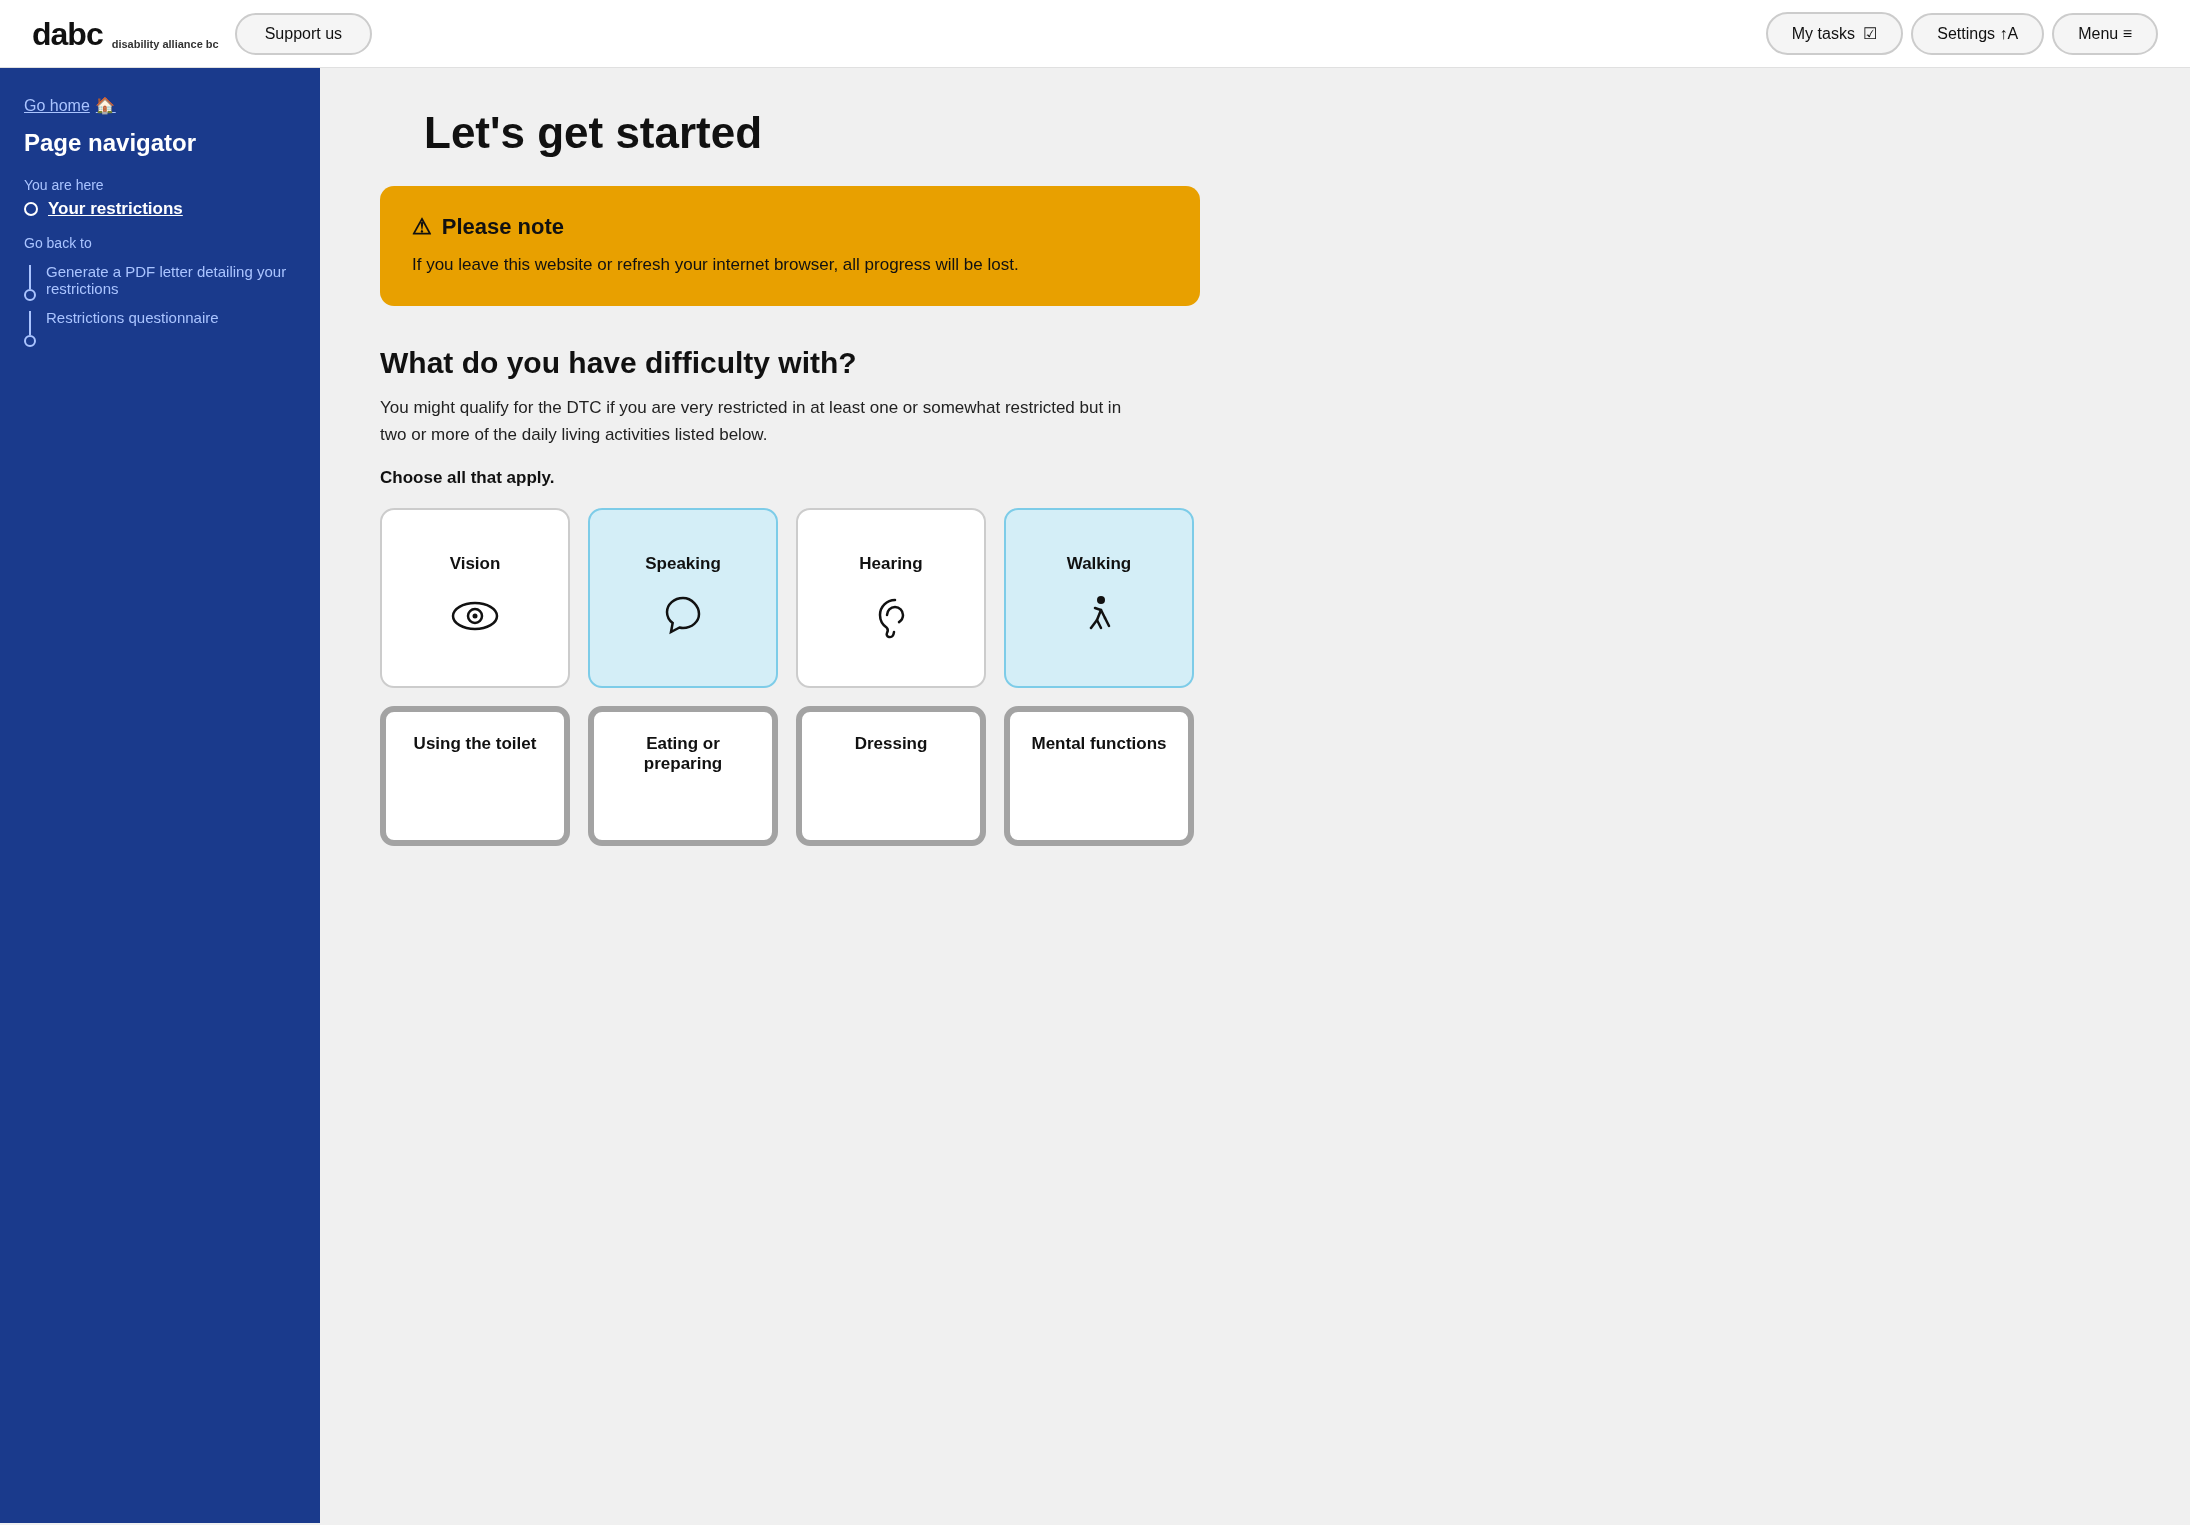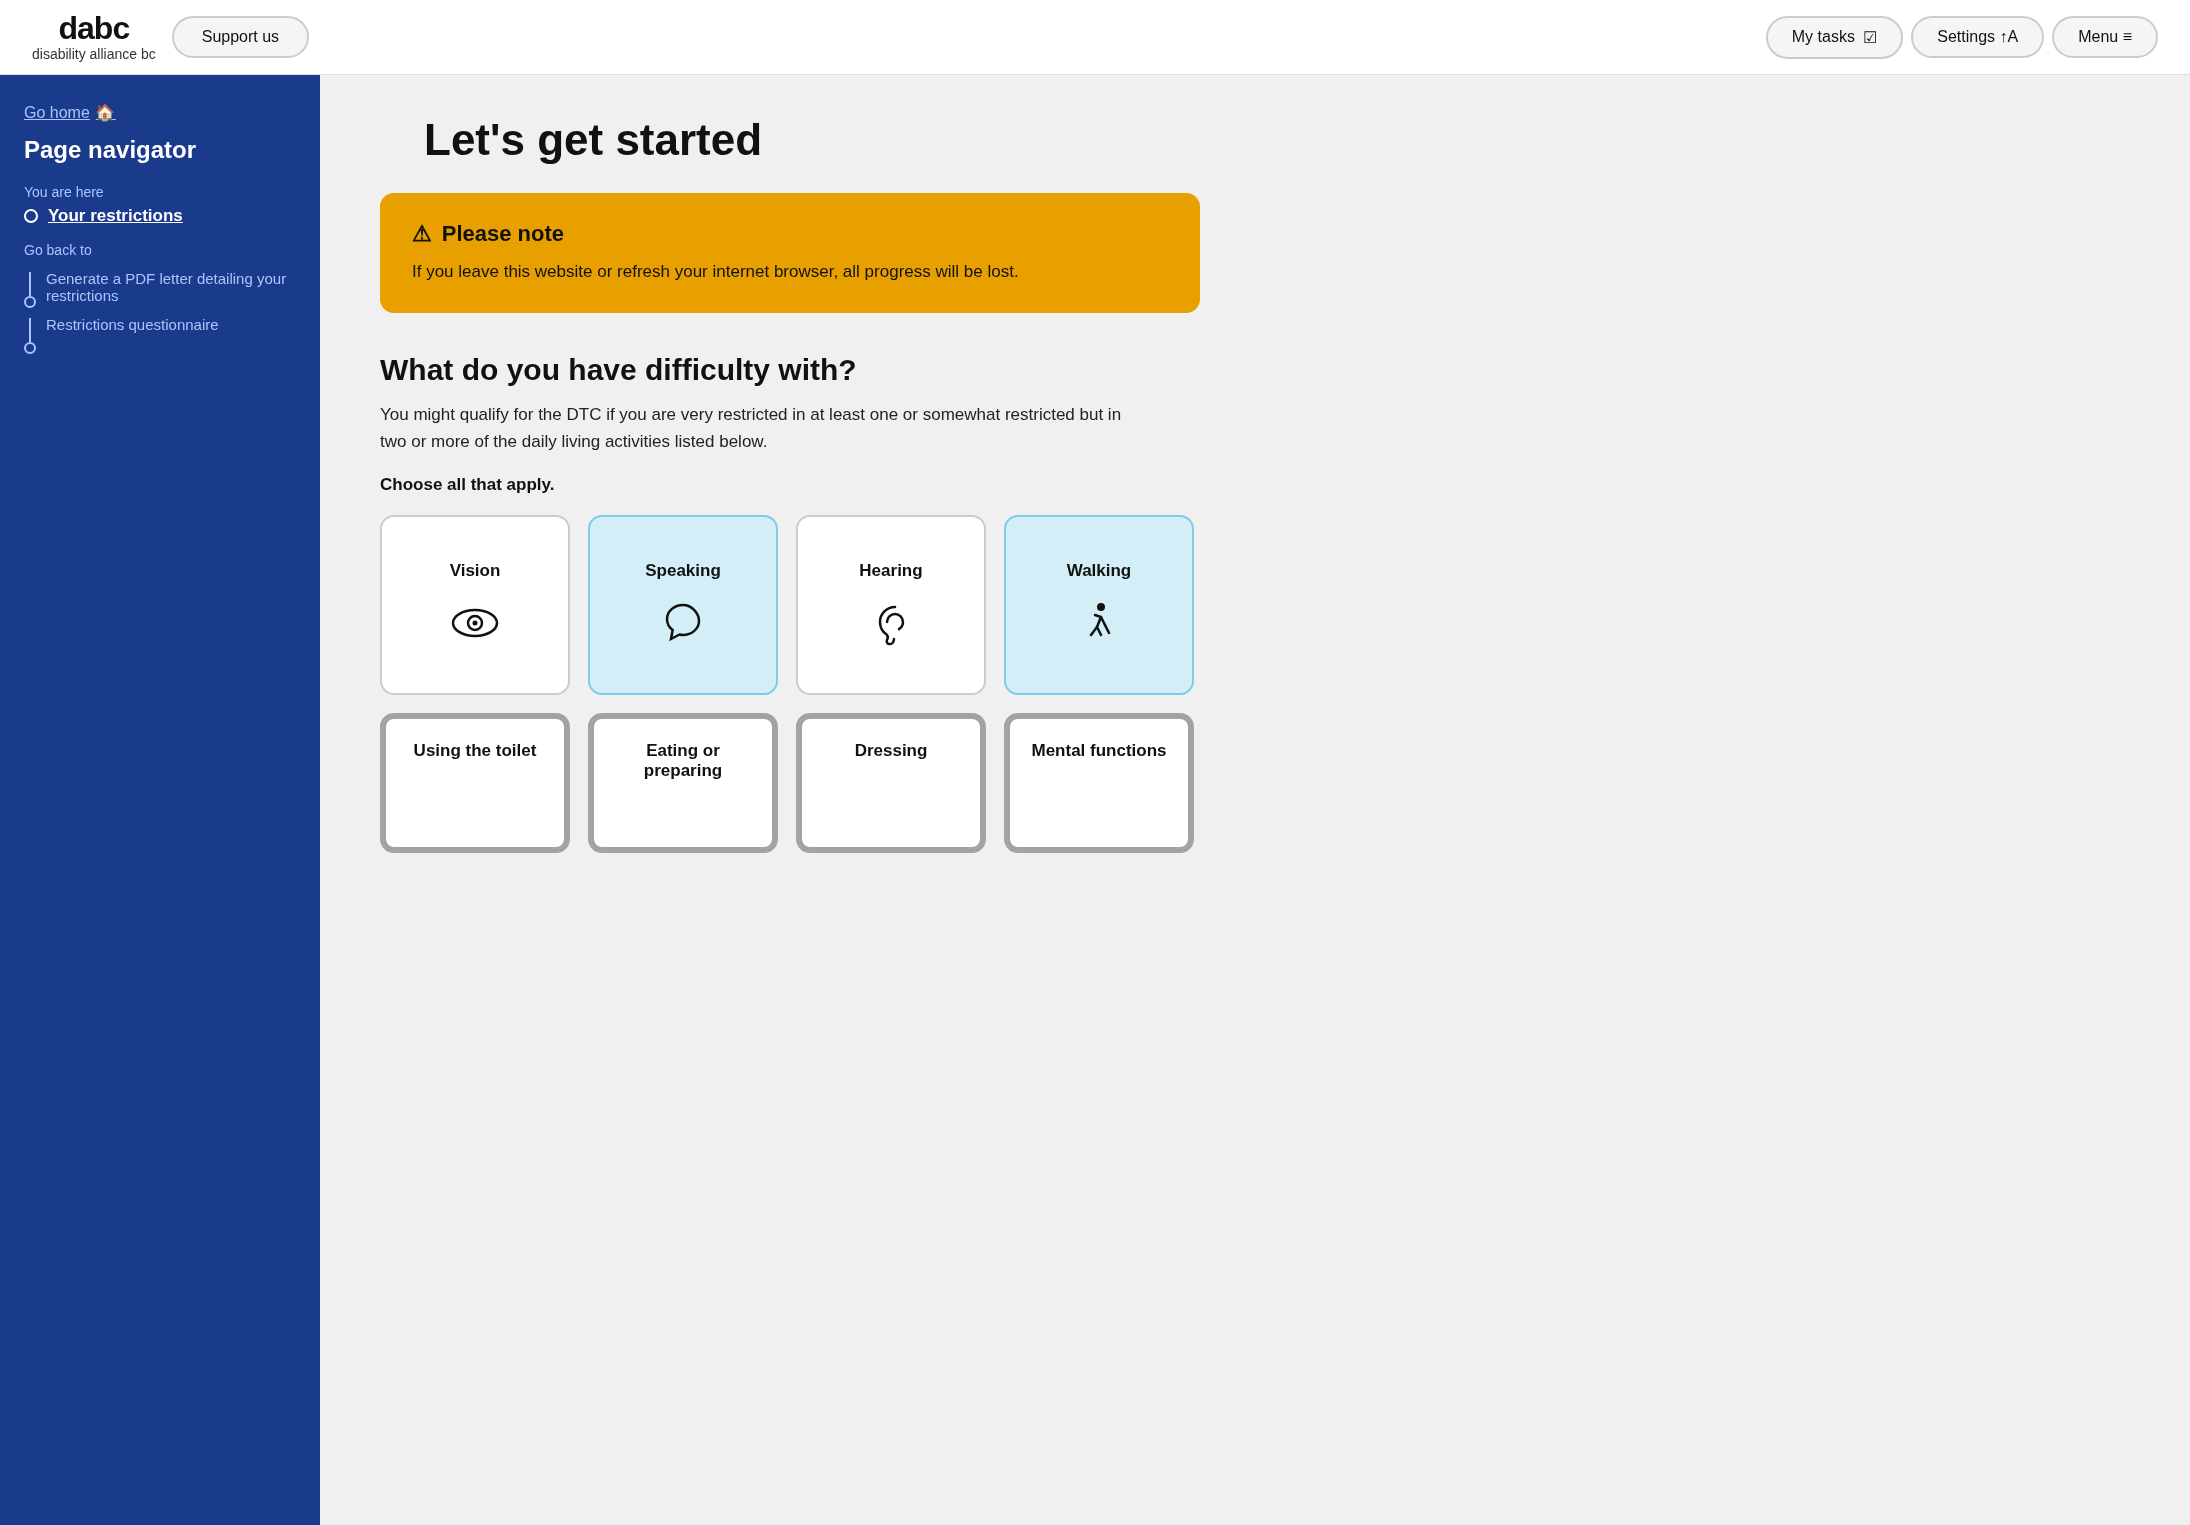--- a/index.html
+++ b/index.html
@@ -21,34 +21,36 @@
       top: 0;
       z-index: 100;
     }
     .header-left {
       display: flex;
       align-items: center;
       gap: 16px;
     }
     .logo {
       display: flex;
-      flex-direction: column;
-      align-items: center;
+      flex-direction: row;
+      align-items: flex-end;
+      gap: 9px;
     }
     .logo-text {
       font-size: 32px;
       font-weight: 900;
       color: #111;
       letter-spacing: -1px;
       line-height: 1;
     }
     .logo-sub {
-      font-size: 14px;
+      font-size: 11px;
       color: #333;
       margin-top: 2px;
+      font-weight: bold;
     }
     .btn-support {
       background: #f5f5f5;
       border: 2px solid #ccc;
       border-radius: 50px;
       padding: 10px 28px;
       font-size: 16px;
       font-weight: 500;
       cursor: pointer;
       color: #111;

